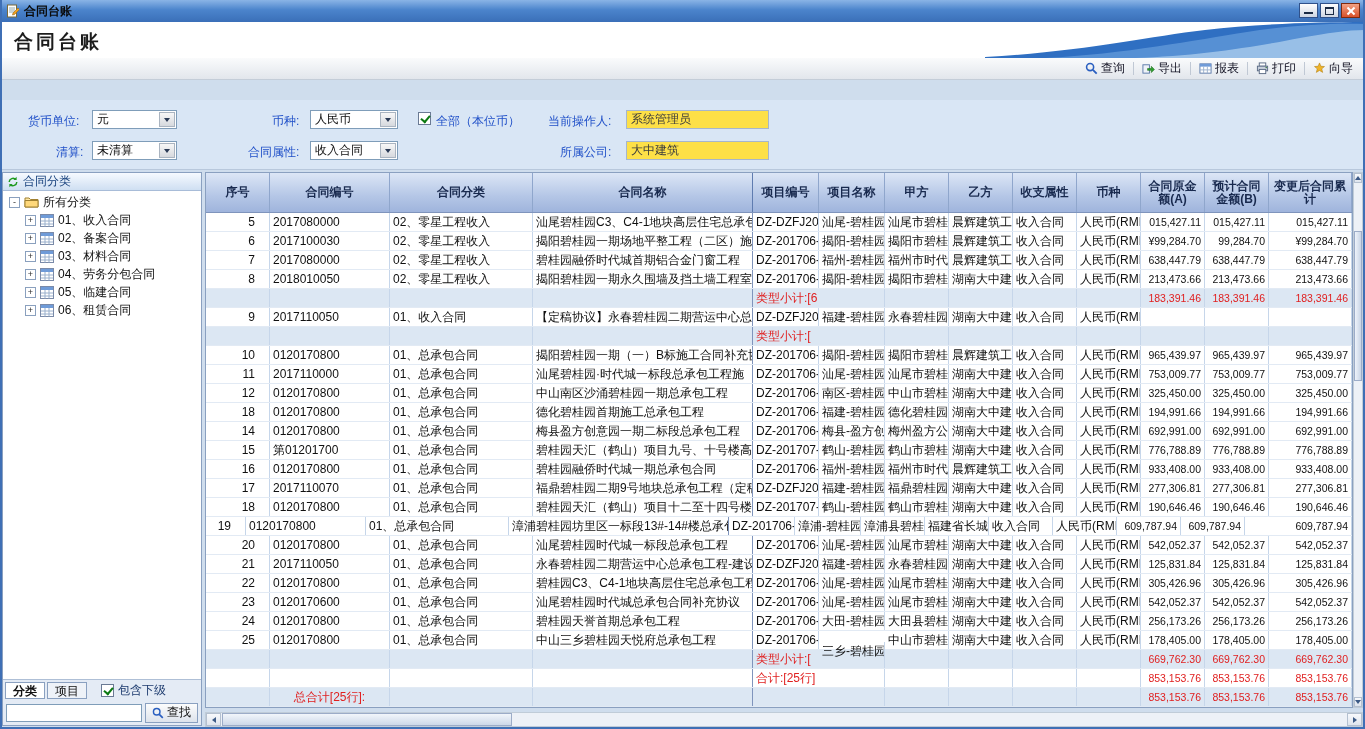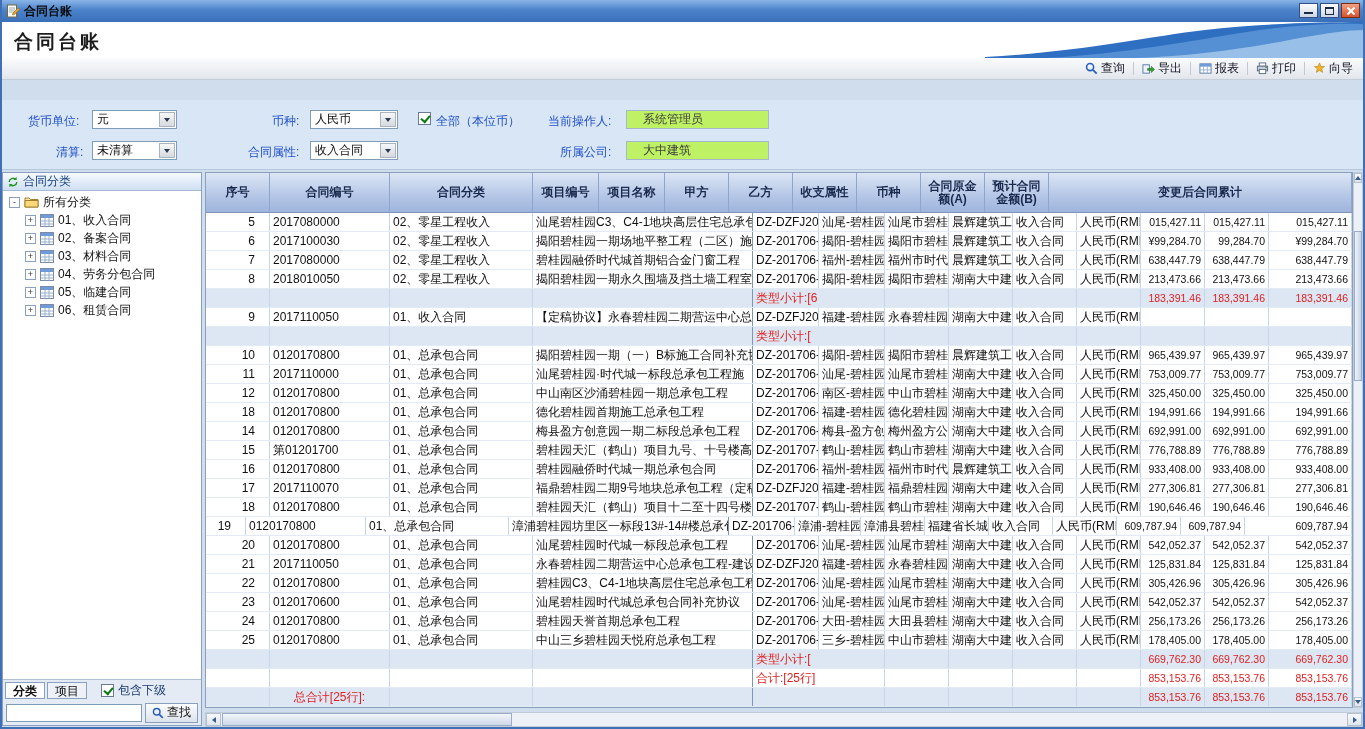--- a/index.html
+++ b/index.html
@@ -48,21 +48,21 @@
   
   .filters{position:absolute;top:100px;left:0;right:0;height:70px;background:#d9e6f5;border-bottom:1px solid #b8c8dc;z-index:5;}
   .f-label{position:absolute;color:#2050c8;white-space:nowrap;}
   .dd{position:absolute;height:19px;background:#fff;border:1px solid #7f9db9;display:flex;align-items:center;padding-left:4px;cursor:pointer;}
   .dd .ddval{flex:1;overflow:hidden;white-space:nowrap;}
   .dd .ddarrow{width:16px;height:15px;margin:1px;background:linear-gradient(#f7f7f7,#d6d9de);border:1px solid #aab4c0;display:flex;align-items:center;justify-content:center;flex:0 0 auto;}
   .tri-d{width:0;height:0;border-left:3px solid transparent;border-right:3px solid transparent;border-top:4px solid #2a3a55;}
   .tri-u{width:0;height:0;border-left:3px solid transparent;border-right:3px solid transparent;border-bottom:4px solid #3c5a86;}
   .tri-l{width:0;height:0;border-top:3px solid transparent;border-bottom:3px solid transparent;border-right:4px solid #3c5a86;}
   .tri-r{width:0;height:0;border-top:3px solid transparent;border-bottom:3px solid transparent;border-left:4px solid #3c5a86;}
-  .tf{position:absolute;height:19px;line-height:17px;background:#bef264;border:1px solid #a6b6cc;color:#3c3c3c;padding:0 16px;overflow:hidden;white-space:nowrap;}
+  .tf{position:absolute;height:19px;line-height:17px;background:#fde047;border:1px solid #a6b6cc;color:#3c3c3c;padding:0 4px;overflow:hidden;white-space:nowrap;}
   .cb{width:13px;height:13px;background:#fff;border:1px solid #6a7a94;display:inline-block;position:relative;flex:0 0 auto;cursor:pointer;}
   .cb.checked::after{content:"";position:absolute;left:2px;top:2px;width:7px;height:4px;border-left:2px solid #0c7a12;border-bottom:2px solid #0c7a12;transform:rotate(-50deg);}
 
   
   .sidebar{position:absolute;left:2px;top:172px;width:200px;height:554px;display:flex;flex-direction:column;
     border:1px solid #8aa0c0;background:#e4ebf5;z-index:5;}
   .sb-header{height:18px;background:linear-gradient(#f6faff,#cfdff2);border-bottom:1px solid #a8bcd8;
     display:flex;align-items:center;gap:4px;padding:0 4px;color:#16407c;flex:0 0 auto;}
   .tree{flex:1 1 auto;background:#fff;overflow:hidden;padding-top:2px;}
   .tree-item{display:flex;align-items:center;gap:4px;height:18px;padding-left:6px;cursor:pointer;white-space:nowrap;}
@@ -380,20 +380,21 @@
         <span>查找</span>
       </div>
     </div>
   </div>
 
   <div class="tablewrap">
     <div class="thead">
         <div class="hcell" style="width: 64px;">序号</div>
         <div class="hcell" style="width: 120px;">合同编号</div>
         <div class="hcell" style="width: 143px;">合同分类</div>
+        <div class="hcell sep" style="width: 220px;">合同名称</div>
         <div class="hcell" style="width: 66px;">项目编号</div>
         <div class="hcell" style="width: 66px;">项目名称</div>
         <div class="hcell" style="width: 64px;">甲方</div>
         <div class="hcell" style="width: 64px;">乙方</div>
         <div class="hcell" style="width: 64px;">收支属性</div>
         <div class="hcell" style="width: 64px;">币种</div>
         <div class="hcell" style="width: 64px;">合同原金额(A)</div>
         <div class="hcell" style="width: 64px;">预计合同金额(B)</div>
         <div class="hcell" style="width: 84px; flex: 1 1 auto;">变更后合同累计</div>
       </div>
@@ -725,21 +726,21 @@
           <div class="cell al-r amt" style="width: 64px;">256,173.26</div>
           <div class="cell al-r amt" style="width: 64px;">256,173.26</div>
           <div class="cell al-r amt" style="width: 84px; flex: 1 1 auto;">256,173.26</div>
         </div>
         <div class="trow data">
           <div class="cell al-r seq" style="width: 64px;">25</div>
           <div class="cell" style="width: 120px;">0120170800</div>
           <div class="cell" style="width: 143px;">01、总承包合同</div>
           <div class="cell sep" style="width: 220px;">中山三乡碧桂园天悦府总承包工程</div>
           <div class="cell" style="width: 66px;">DZ-201706-0</div>
-          <div class="cell" style="width: 66px;">三乡-碧桂园</div>
+          <div class="cell" style="width: 66px; margin-top: 11px;">三乡-碧桂园</div>
           <div class="cell" style="width: 64px;">中山市碧桂</div>
           <div class="cell" style="width: 64px;">湖南大中建</div>
           <div class="cell" style="width: 64px;">收入合同</div>
           <div class="cell" style="width: 64px;">人民币(RMB</div>
           <div class="cell al-r amt" style="width: 64px;">178,405.00</div>
           <div class="cell al-r amt" style="width: 64px;">178,405.00</div>
           <div class="cell al-r amt" style="width: 84px; flex: 1 1 auto;">178,405.00</div>
         </div>
         <div class="trow subtotal">
           <div class="cell" style="width: 64px;"></div>

